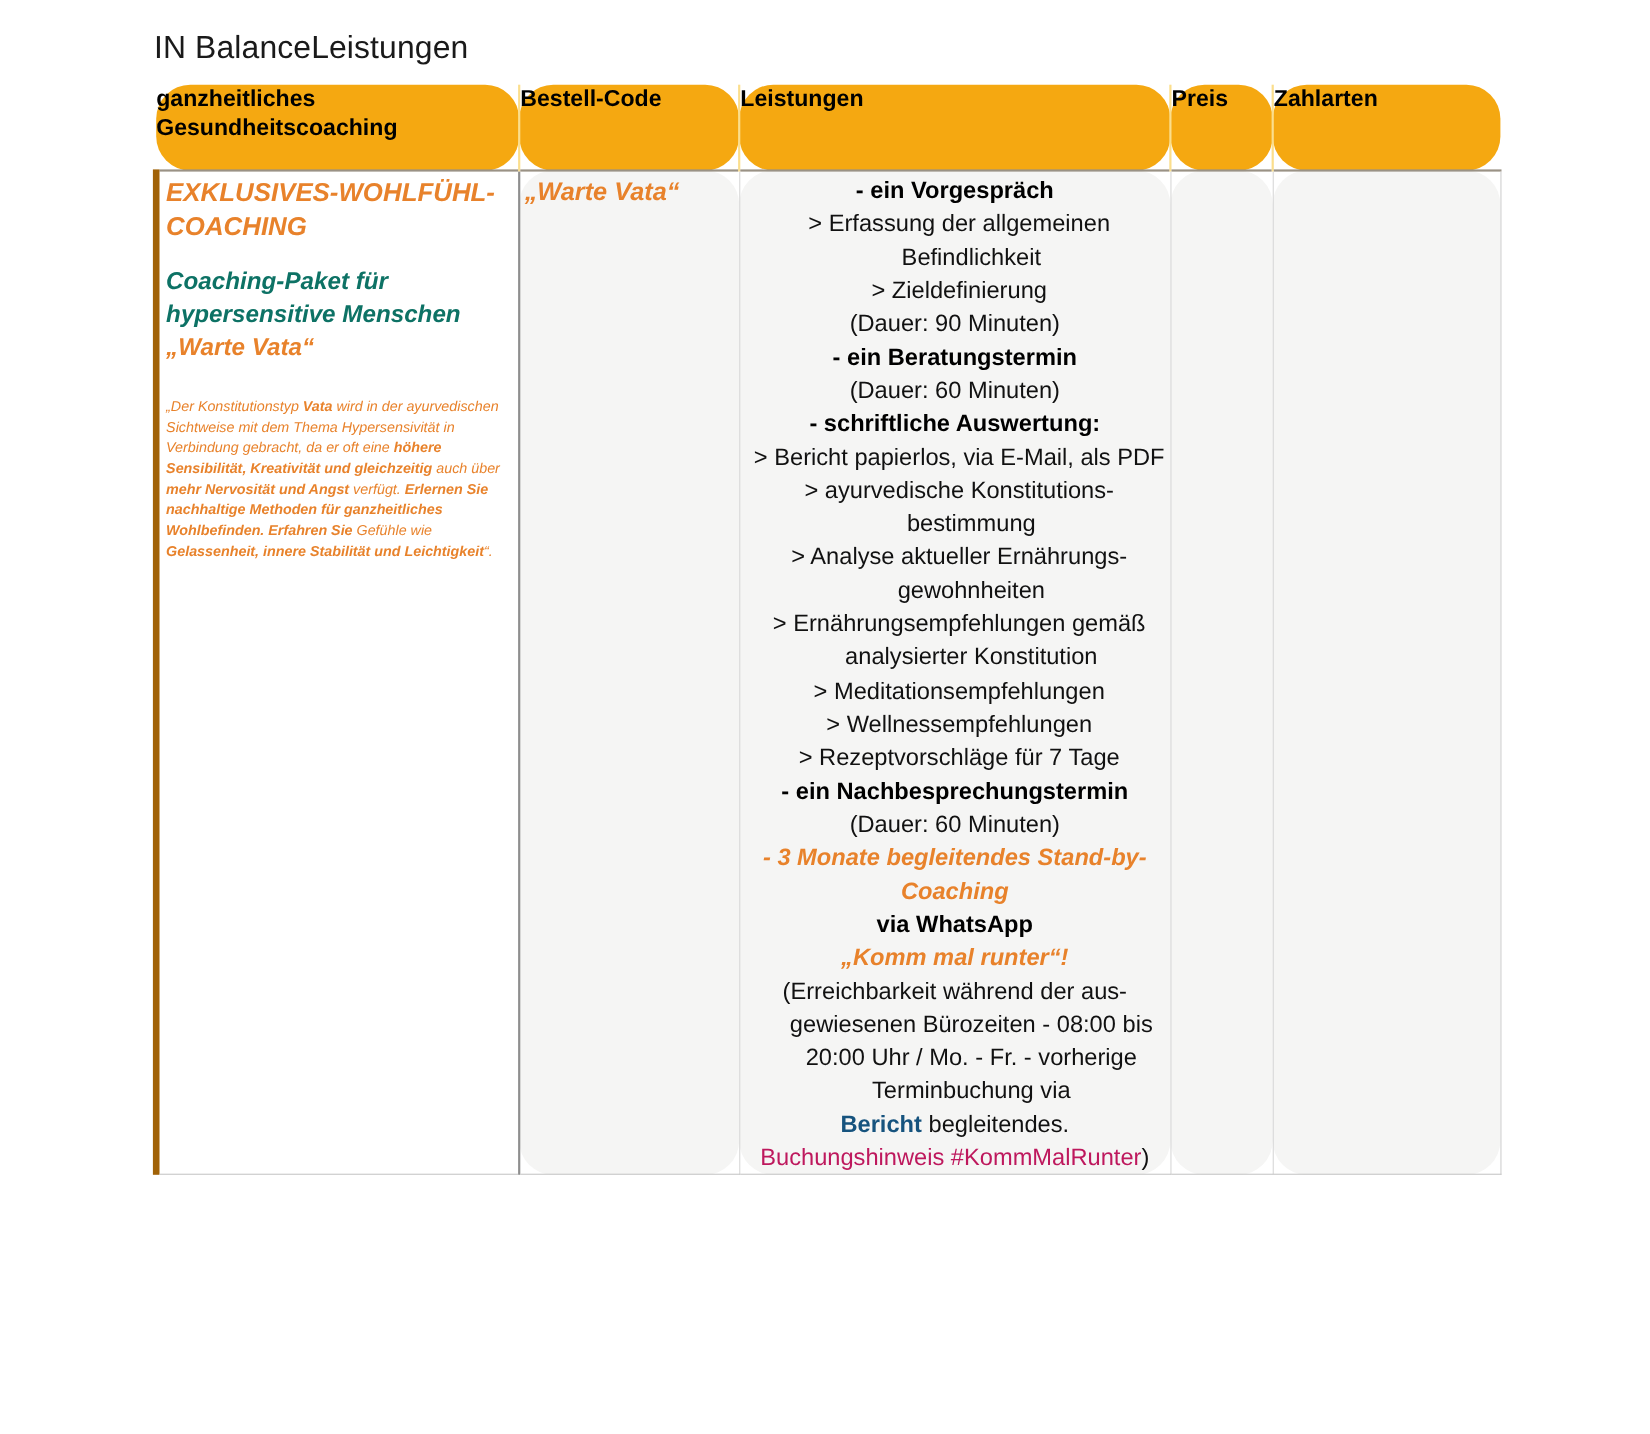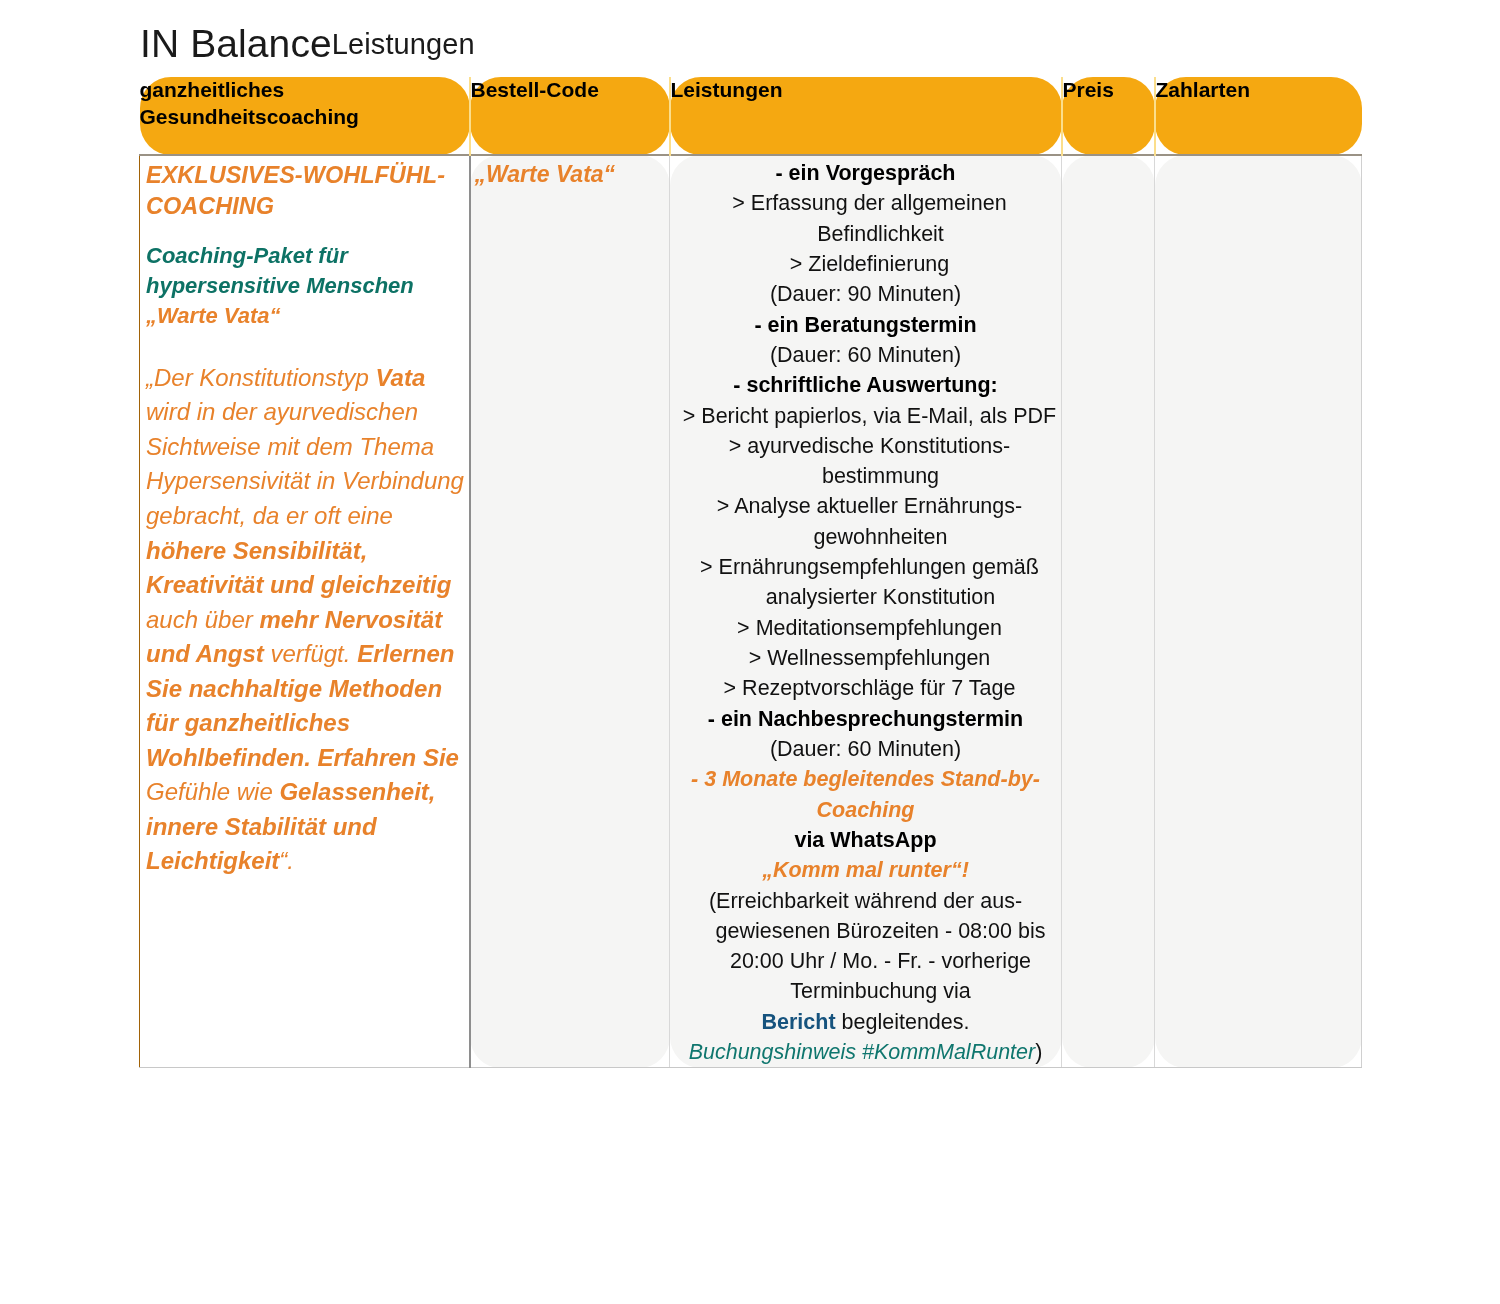--- a/index.html
+++ b/index.html
@@ -26,21 +26,21 @@
     position: absolute;
     left: 140px;
     top: 20px;
     width: 1220px;
     height: 48px;
     display: flex;
     align-items: center;
   }
   .caption-left {
     flex: 0 0 auto;
-    font-size: 39px;
+    font-size: 29px;
     color: #1a1a1a;
     letter-spacing: 0.1px;
   }
   .caption-center {
     flex: 1 1 auto;
     text-align: center;
     font-size: 29px;
     color: #1a1a1a;
     padding-left: 40px;
     letter-spacing: 0.1px;
@@ -91,21 +91,21 @@
   tbody td {
     background: #f5f5f4;
     border-right: 1px solid #d8d8d8;
     border-bottom: 1px solid #c8c8c8;
     padding: 14px 10px 14px 12px;
     box-sizing: border-box;
   }
   tbody td.col-desc {
     background: #ffffff;
     border-right: 2px solid #8e8e8e;
-    border-left: 1px solid #a16207;
+    border-left: 6px solid #a16207;
   }
   tbody td:last-child { border-right: 1px solid #d0d0d0; }
 
   
   .w-desc  { width: 330px; }
   .w-code  { width: 200px; }
   .w-serv  { width: 392px; }
   .w-price { width: 93px; }
   .w-pay   { width: 207px; }
 
@@ -124,21 +124,21 @@
     font-style: italic;
     font-size: 22px;
     line-height: 1.36;
     margin: 20px 0 0 6px;
   }
   .desc-sub .q-orange { color: #E8822B; }
 
   .desc-body {
     color: #E8822B;
     font-style: italic;
-    font-size: 24px;
+    font-size: 13px;
     line-height: 1.44;
     margin: 30px 0 0 6px;
   }
   .desc-body b { font-weight: bold; }
 
   
   .code-text {
     color: #E8822B;
     font-weight: bold;
     font-style: italic;
@@ -162,21 +162,21 @@
     text-indent: -22px;
   }
   .serv .ind2 {
     display: block;
     padding-left: 30px;
     text-indent: -30px;
   }
   .serv .flat { display: block; }
   .serv .orange { color: #E8822B; font-weight: bold; font-style: italic; }
   .serv .blue-b { color: #16537E; font-weight: bold; }
-  .serv .blue-i { color: #0f766e; font-style: italic; }
+  .serv .blue-i { color: #be185d; }
 </style>
 </head>
 <body>
 
 <div class="page">
 
   <div class="caption-row">
     <div class="caption-left">IN Balance</div>
     <div class="caption-right">Leistungen</div>
   </div>

